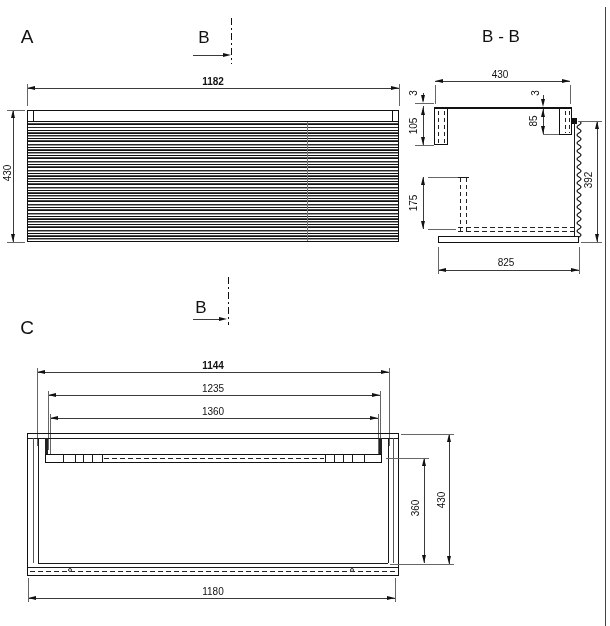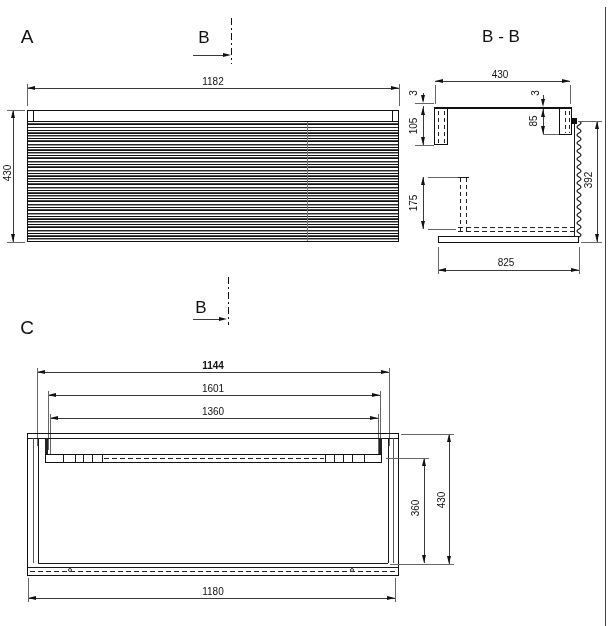--- a/index.html
+++ b/index.html
@@ -38,21 +38,21 @@
 
   <div class="vl" style="left:605px;top:7px;height:619px;background:#444;"></div>
 
   <div class="lab" style="left:27px;top:36px;">A</div>
 
   <div class="lab lab2" style="left:204px;top:37px;">B</div>
   <div class="hl dim" style="left:193px;top:55px;width:32px;"></div>
   <div class="ar aR" style="left:223px;top:52.5px;"></div>
   <div class="dashdot-v" style="left:231px;top:18px;height:46px;"></div>
 
-  <div class="txt" style="left:213px;top:82px;">1182</div>
+  <div class="txt" style="left:213px;top:82px;font-weight:bold;">1182</div>
   <div class="hl dim" style="left:27px;top:88px;width:372px;"></div>
   <div class="ar aL" style="left:27px;top:85.5px;"></div>
   <div class="ar aR" style="left:391px;top:85.5px;"></div>
   <div class="vl ext" style="left:27px;top:84px;height:22px;"></div>
   <div class="vl ext" style="left:399px;top:84px;height:22px;"></div>
 
   <div class="txt rot" style="left:8px;top:173px;">430</div>
   <div class="vl dim" style="left:13px;top:110px;height:132px;"></div>
   <div class="ar aU" style="left:10.5px;top:110px;"></div>
   <div class="ar aD" style="left:10.5px;top:234px;"></div>
@@ -142,21 +142,21 @@
 
   <div class="lab" style="left:27px;top:327px;">C</div>
 
   <div class="txt" style="left:213px;top:366px;font-weight:bold;">1144</div>
   <div class="hl dim" style="left:37px;top:372px;width:352px;"></div>
   <div class="ar aL" style="left:37px;top:369.5px;"></div>
   <div class="ar aR" style="left:381px;top:369.5px;"></div>
   <div class="vl ext" style="left:37px;top:368px;height:78px;"></div>
   <div class="vl ext" style="left:389px;top:368px;height:78px;"></div>
 
-  <div class="txt" style="left:213px;top:389px;">1601</div>
+  <div class="txt" style="left:213px;top:389px;">1235</div>
   <div class="hl dim" style="left:48px;top:395px;width:332px;"></div>
   <div class="ar aL" style="left:48px;top:392.5px;"></div>
   <div class="ar aR" style="left:372px;top:392.5px;"></div>
   <div class="vl ext" style="left:48px;top:391px;height:59px;"></div>
   <div class="vl ext" style="left:380px;top:391px;height:59px;"></div>
 
   <div class="txt" style="left:213px;top:412px;">1360</div>
   <div class="hl dim" style="left:50px;top:418px;width:328px;"></div>
   <div class="ar aL" style="left:50px;top:415.5px;"></div>
   <div class="ar aR" style="left:370px;top:415.5px;"></div>

